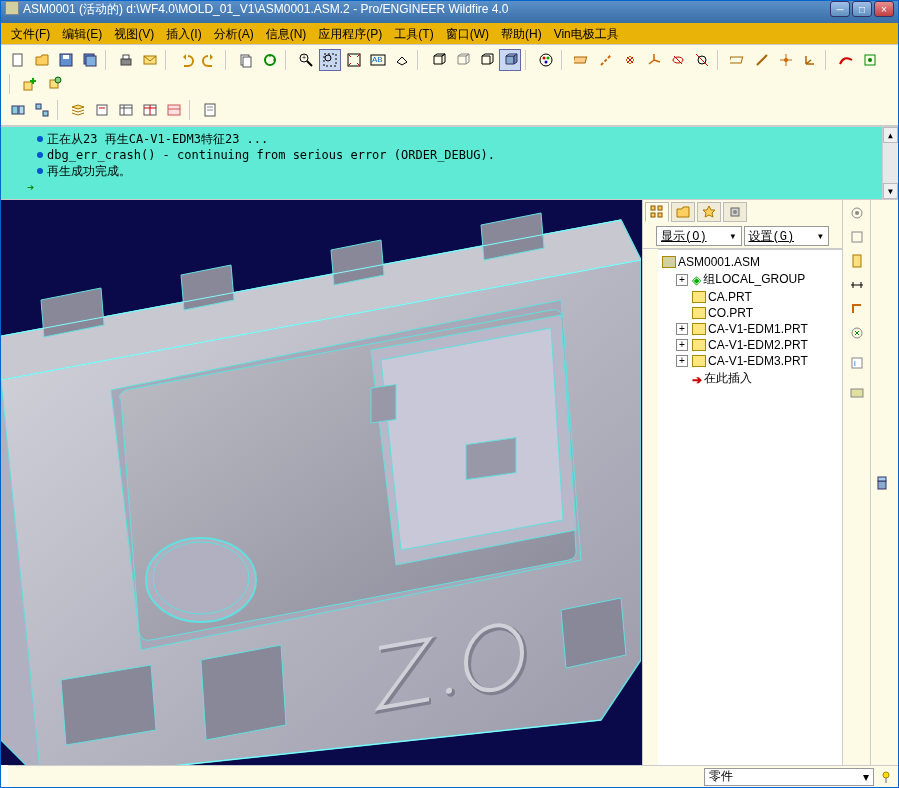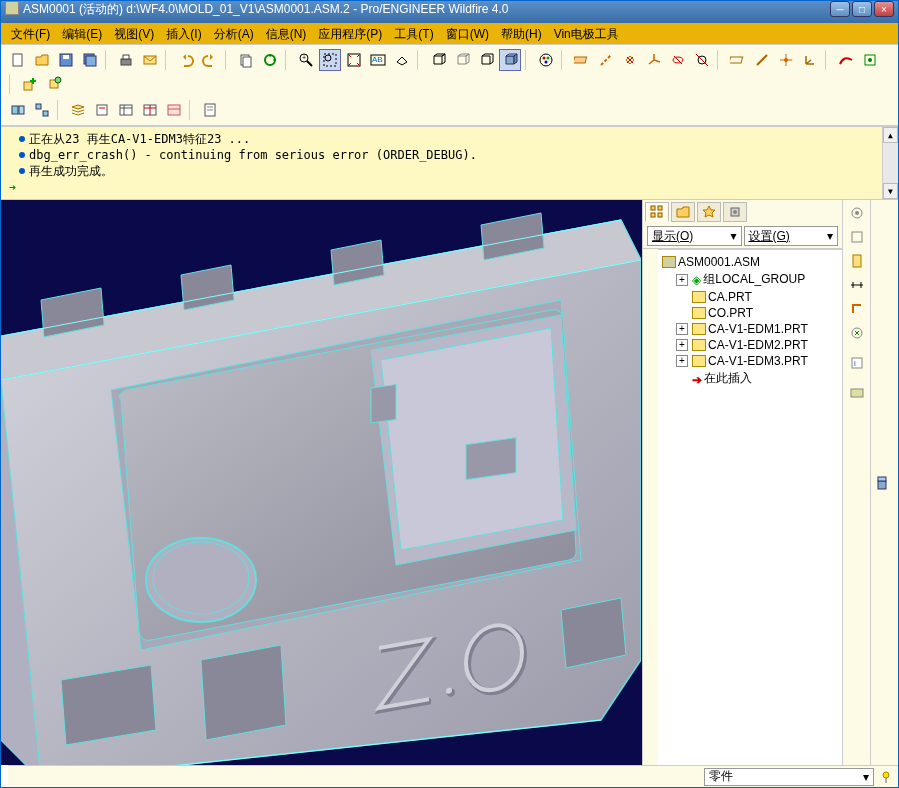--- a/index.html
+++ b/index.html
@@ -12,34 +12,34 @@
 .win-btn { width: 20px; height: 16px; background: linear-gradient(#a0c0e8, #6090c0); border: 1px solid #336; border-radius: 3px; display: flex; align-items: center; justify-content: center; font-size: 10px; color: #fff; cursor: pointer; }
 .win-btn.close { background: linear-gradient(#e89090, #c04040); }
 .menubar { height: 22px; background: #eab308; border-bottom: 1px solid #ccc; display: flex; padding: 0 4px; }
 .menubar span { padding: 3px 6px; cursor: pointer; }
 .toolbar-area { background: #fdfae6; border-bottom: 1px solid #ccc; padding: 2px; }
 .tb-row { display: flex; align-items: center; gap: 2px; padding: 2px 4px; flex-wrap: wrap; }
 .tb-sep { width: 6px; height: 20px; border-left: 1px solid #ccc; margin: 0 2px; }
 .tb-btn { width: 22px; height: 22px; border: 1px solid transparent; display: flex; align-items: center; justify-content: center; cursor: pointer; position: relative; }
 .tb-btn.active { border-color: #66a; background: #c8d8f0; }
 .ico { display: inline-block; width: 16px; height: 16px; }
-.msg-area { background: #fef9c3; border-top: 1px solid #ccc; border-bottom: 1px solid #ccc; padding: 4px 8px; font-family: "SimSun", monospace; font-size: 12px; color: #000; position: relative; }
+.msg-area { background: #5eead4; border-top: 1px solid #ccc; border-bottom: 1px solid #ccc; padding: 4px 26px; font-family: "SimSun", monospace; font-size: 12px; color: #000; position: relative; }
 .msg-line { display: flex; align-items: center; gap: 4px; line-height: 16px; }
 .bullet-blue { width: 6px; height: 6px; background: #0055cc; border-radius: 50%; margin-left: 10px; }
 .arrow-green { color: #008800; font-weight: bold; }
 .msg-scroll { position: absolute; right: 0; top: 0; height: 100%; width: 16px; background: #e8e8e8; border-left: 1px solid #ccc; display:flex; flex-direction:column; justify-content:space-between;}
 .msg-scroll-btn{height:16px;display:flex;align-items:center;justify-content:center;background:#f0f0f0;border:1px solid #bbb;font-size:8px;}
 .main-area { flex: 1; display: flex; position: relative; }
 .viewport { flex: 1; background: #0a0a4a; position: relative; overflow: hidden; }
 .viewport svg { position: absolute; top: 0; left: 0; }
 .side-panel { width: 200px; background: #fdfae6; border-left: 1px solid #ccc; display: flex; flex-direction: column; }
 .panel-tabs { display: flex; padding: 2px; gap: 2px; background:#fdfae6;}
 .panel-tab { width: 24px; height: 20px; border: 1px solid #bbb; background: #f0ecd8; display: flex; align-items: center; justify-content: center; cursor: pointer; font-size:10px;}
 .panel-tab.active { background: #fffce8; border-bottom-color:#fffce8;}
-.panel-toolbar { display: flex; padding: 2px 4px; gap: 2px; border-bottom: 1px solid #ccc; }
+.panel-toolbar { display: flex; padding: 2px 13px; gap: 2px; border-bottom: 1px solid #ccc; font-family: Liberation Mono, monospace; }
 .panel-combo { flex: 1; height: 20px; border: 1px solid #999; background: #fff; display: flex; align-items: center; padding: 0 4px; font-size: 12px; cursor: pointer; position:relative;}
 .panel-combo::after{content:"▾";position:absolute;right:4px;}
 .tree { flex: 1; padding: 4px; background: #fff; border-top:1px solid #ccc; overflow: auto; margin-left: 15px; }
 .tree-row { display: flex; align-items: center; gap: 2px; padding: 1px 0; font-size: 12px; white-space: nowrap; cursor: pointer; }
 .exp { width: 12px; height: 12px; border: 1px solid #888; display: flex; align-items: center; justify-content: center; font-size: 10px; line-height: 1; background: #fff; margin-right:2px;}
 .findent1 { padding-left: 14px; }
 .ficon { width: 14px; height: 12px; background: #ffe680; border: 1px solid #aa8800; }
 .ficon.asm { background: #d0d0a0; }
 .ficon.arrow-red{background:none;border:none;color:#cc0000;font-weight:bold;width:auto;}
 .right-tools { width: 28px; background: #fdfae6; border-left: 1px solid #ccc; display: flex; flex-direction: column; align-items: center; padding: 2px; gap: 2px; }

